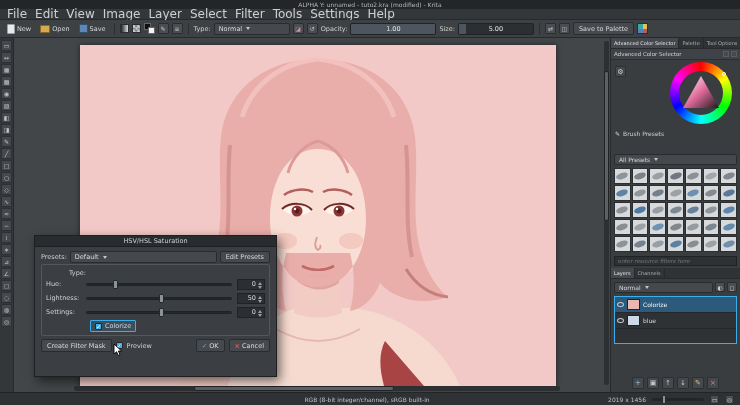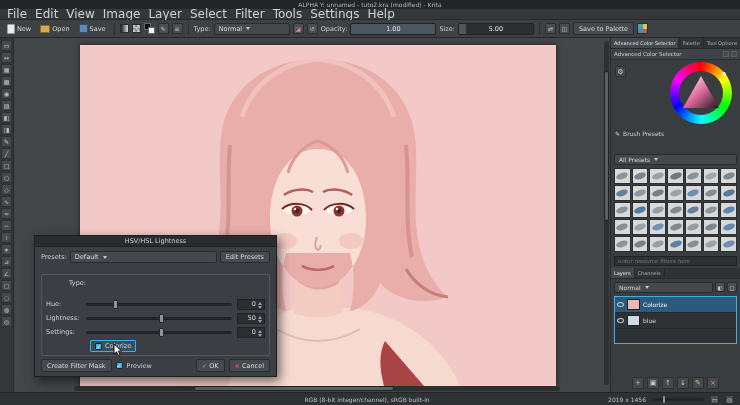--- a/index.html
+++ b/index.html
@@ -41,21 +41,21 @@
   .canvas svg{display:block}
   .vscroll{position:absolute;right:1px;top:3px;width:5px;height:344px;background:#2d3032;border-radius:2px}
   .vscroll .thumb{position:absolute;top:30px;left:0;width:5px;height:150px;background:#5b6065;border-radius:2px}
   .hscroll{position:absolute;left:60px;bottom:1px;height:5px;width:486px;background:#2d3032;border-radius:2px}
   .hscroll .thumb{position:absolute;left:120px;top:0;height:5px;width:200px;background:#5b6065;border-radius:2px}
 
   
   .dialog{position:absolute;left:20px;top:197px;width:243px;height:142px;background:#3b3e42;border:1px solid #1d1f21;box-shadow:3px 4px 10px rgba(0,0,0,.55);font-size:6.5px}
   .dialog-title{height:11px;background:#292c2f;display:flex;align-items:center;justify-content:center;color:#cfd2d5;border-bottom:1px solid #1d1f21}
   .dialog-body{position:relative;padding:4px 6px}
-  .drow{display:flex;align-items:center;gap:3px;margin-bottom:11px}
+  .drow{display:flex;align-items:center;gap:3px;margin-bottom:1px}
   .dlabel{color:#cfd2d5}
   .groupbox{border:1px solid #54585c;border-radius:2px;padding:4px 4px 3px 4px;margin-bottom:3px}
   .slider-row{display:flex;align-items:center;height:12px;margin-bottom:2px}
   .slider-label{width:40px;text-align:left;padding-right:4px;color:#cfd2d5}
   .slider-track{position:relative;flex:1;height:3px;background:#26292c;border:1px solid #1f2224;border-radius:2px;margin-right:5px}
   .slider-handle{position:absolute;top:-4px;width:5px;height:9px;background:#8b9298;border:1px solid #26292c;border-radius:1px}
   .spinbox{position:relative;width:28px;height:11px;background:#2c2f32;border:1px solid #202326;color:#d8dbde;display:flex;align-items:center;justify-content:flex-end;padding-right:8px}
   .spin-arrows{position:absolute;right:1px;top:1px;width:5px;height:9px}
   .spin-arrows:before,.spin-arrows:after{content:"";position:absolute;left:0;width:0;height:0;border-left:2.5px solid transparent;border-right:2.5px solid transparent}
   .spin-arrows:before{top:1px;border-bottom:3px solid #9ba0a4}
@@ -246,21 +246,21 @@
     </div>
     <div class="vscroll">
         <div class="thumb"></div>
       </div>
     <div class="hscroll">
         <div class="thumb"></div>
       </div>
 
     <div class="dialog">
       <div class="dialog-title">
-        <span>HSV/HSL Lightness</span>
+        <span>HSV/HSL Saturation</span>
       </div>
       <div class="dialog-body">
         <div class="drow">
           <span class="dlabel">Presets:</span>
           <div class="dropdown" style="flex:1">
             <span>Default</span>
             <span class="caret"></span>
           </div>
           <div class="pushbtn" style="height:12px">
             <span>Edit Presets</span>

